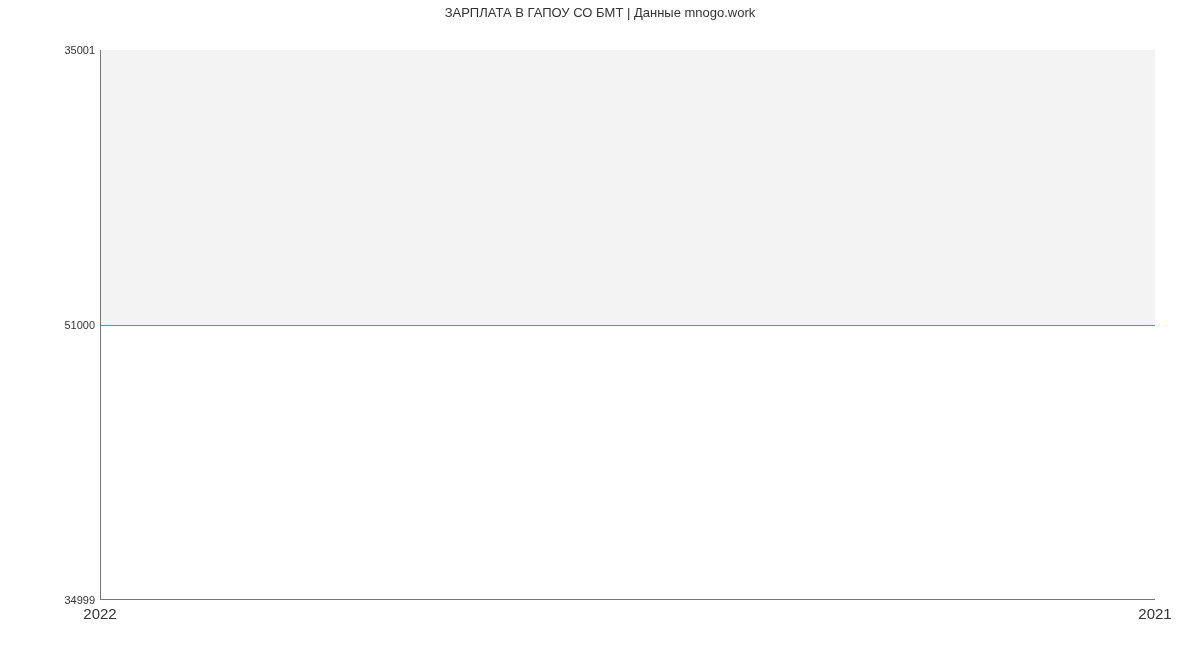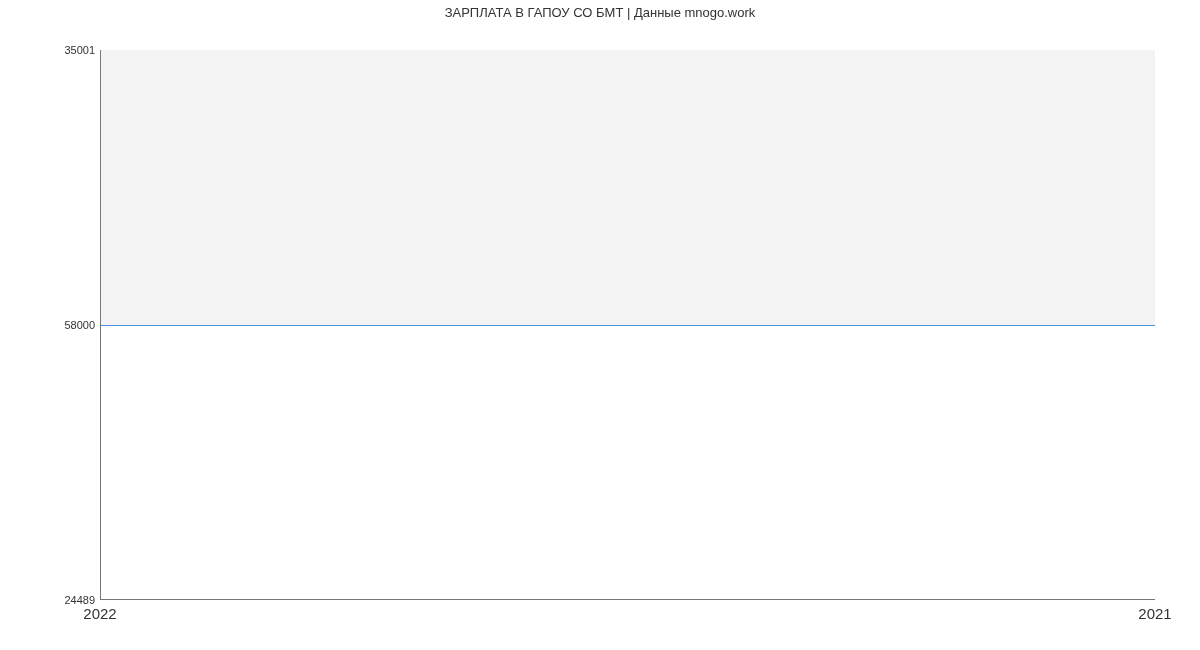--- a/index.html
+++ b/index.html
@@ -67,22 +67,22 @@
       transform: translateX(-50%);
     }
   </style>
 </head>
 <body>
 
 <div class="chart-container">
   <div class="chart-title">ЗАРПЛАТА В ГАПОУ СО БМТ | Данные mnogo.work</div>
 
   <div class="y-tick" style="top:50px">35001</div>
-  <div class="y-tick" style="top:325px">58000</div>
-  <div class="y-tick" style="top:600px">24489</div>
+  <div class="y-tick" style="top:325px">51000</div>
+  <div class="y-tick" style="top:600px">34999</div>
 
   <div class="x-tick" style="left:100px">2022</div>
   <div class="x-tick" style="left:1155px">2021</div>
 
   <div class="plot-area">
     <div class="fill-shade"></div>
     <div class="series-line"></div>
   </div>
 </div>
 

